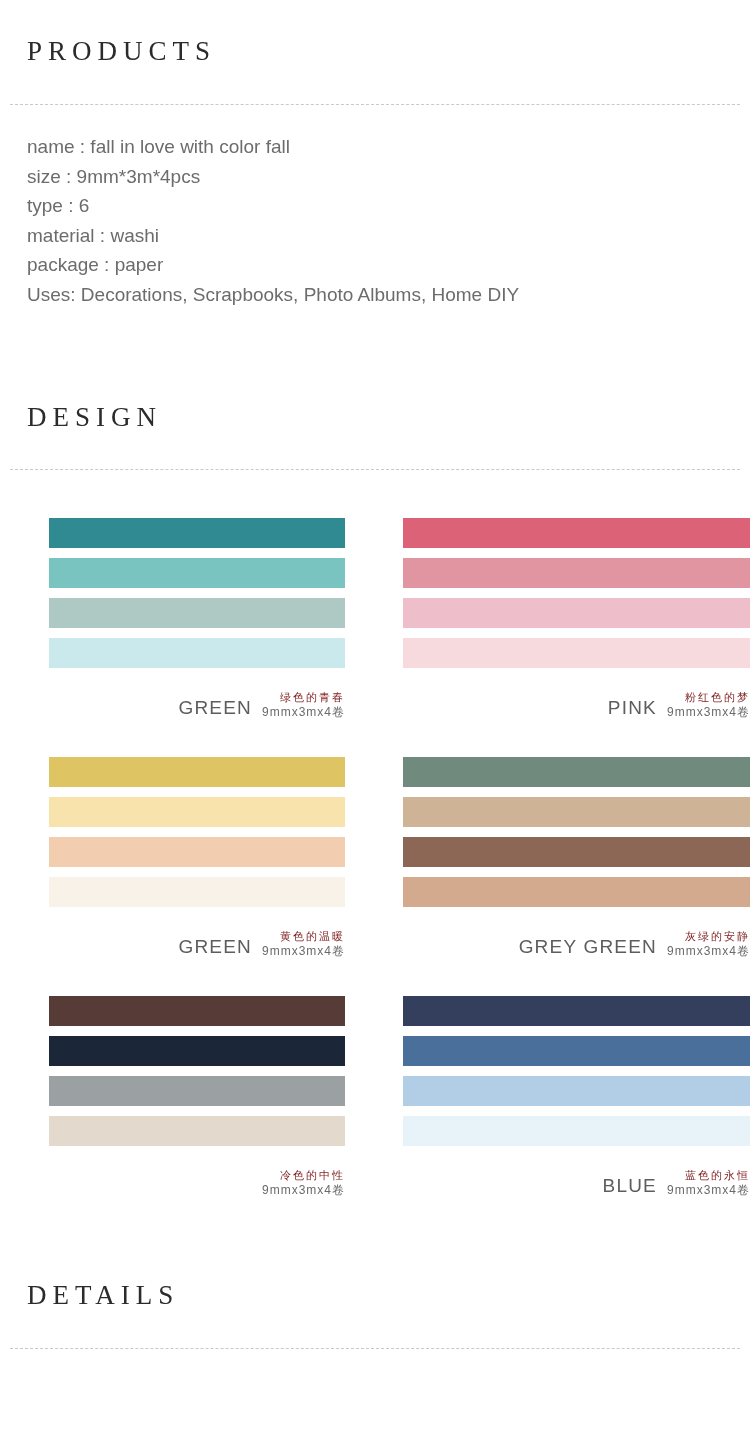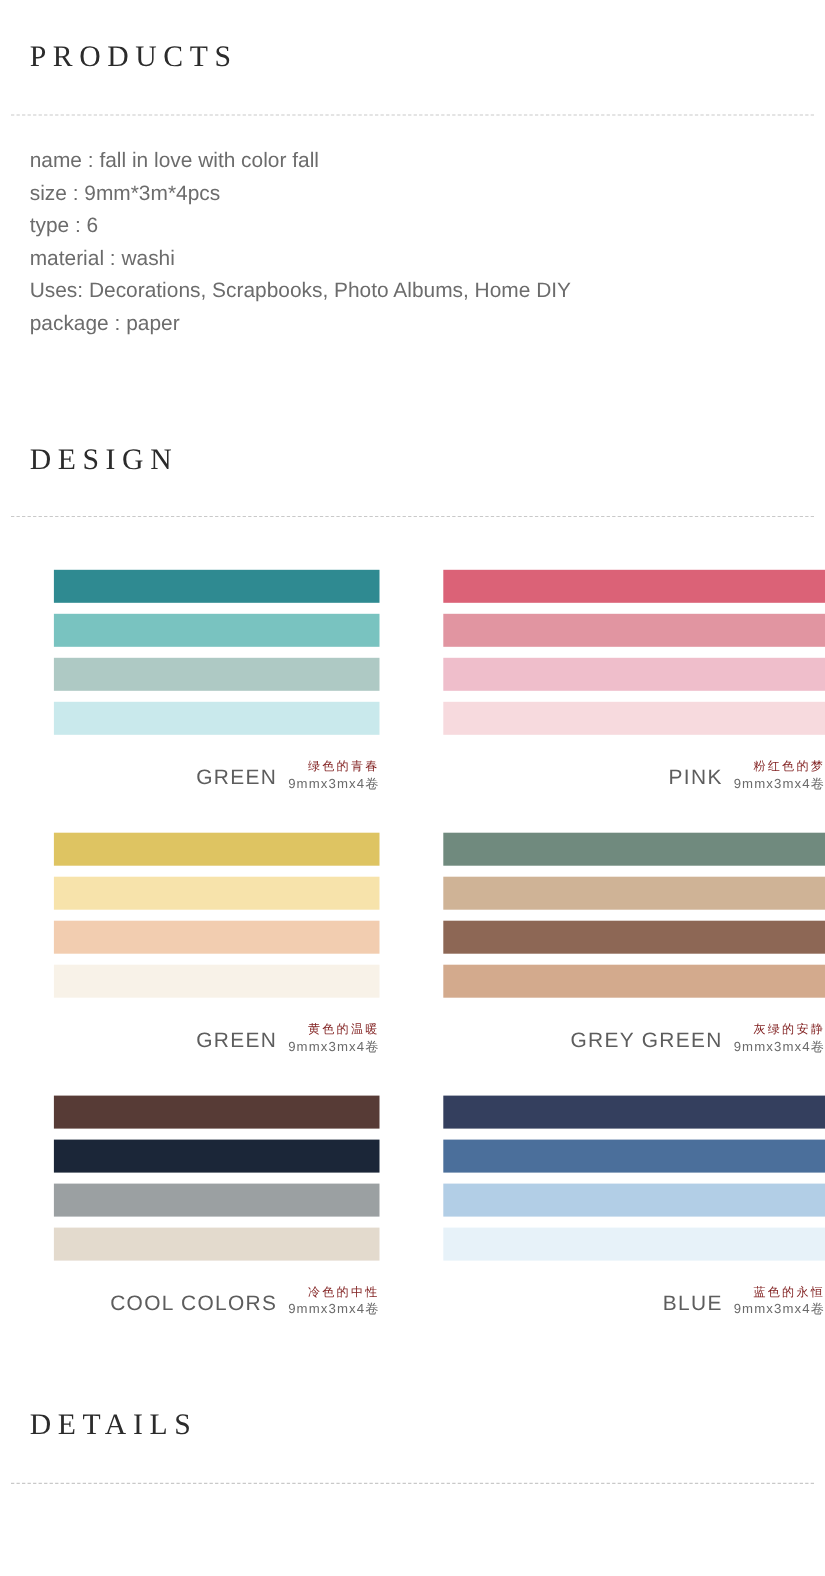--- a/index.html
+++ b/index.html
@@ -119,22 +119,22 @@
 
   <div id="products-divider-wrap">
     <div class="divider"></div>
   </div>
 
   <ul class="spec-list">
     <li>name : fall in love with color fall</li>
     <li>size : 9mm*3m*4pcs</li>
     <li>type : 6</li>
     <li>material : washi</li>
+    <li>package : paper</li>
     <li>Uses: Decorations, Scrapbooks, Photo Albums, Home DIY</li>
-    <li>package : paper</li>
   </ul>
 </div>
 
 <div id="design-section">
   <h2 class="section-heading">DESIGN</h2>
 
   <div id="design-divider-wrap">
     <div class="divider"></div>
   </div>
 
@@ -209,21 +209,20 @@
     <div class="grid-row-gap"></div>
 
     <div class="color-card left">
       <div class="bars">
         <div class="bar" style="background-color: rgb(87, 59, 54);"></div>
         <div class="bar" style="background-color: rgb(27, 38, 56);"></div>
         <div class="bar" style="background-color: rgb(155, 160, 162);"></div>
         <div class="bar" style="background-color: rgb(227, 218, 205);"></div>
       </div>
       <div class="card-label">
-        <span class="label-en">COOL COLORS</span>
         <span class="label-cn-wrap">
           <div class="label-cn">冷色的中性</div>
           <div class="label-size">9mmx3mx4卷</div>
         </span>
       </div>
     </div>
 
     <div class="color-card right">
       <div class="bars">
         <div class="bar" style="background-color: rgb(52, 63, 94);"></div>

